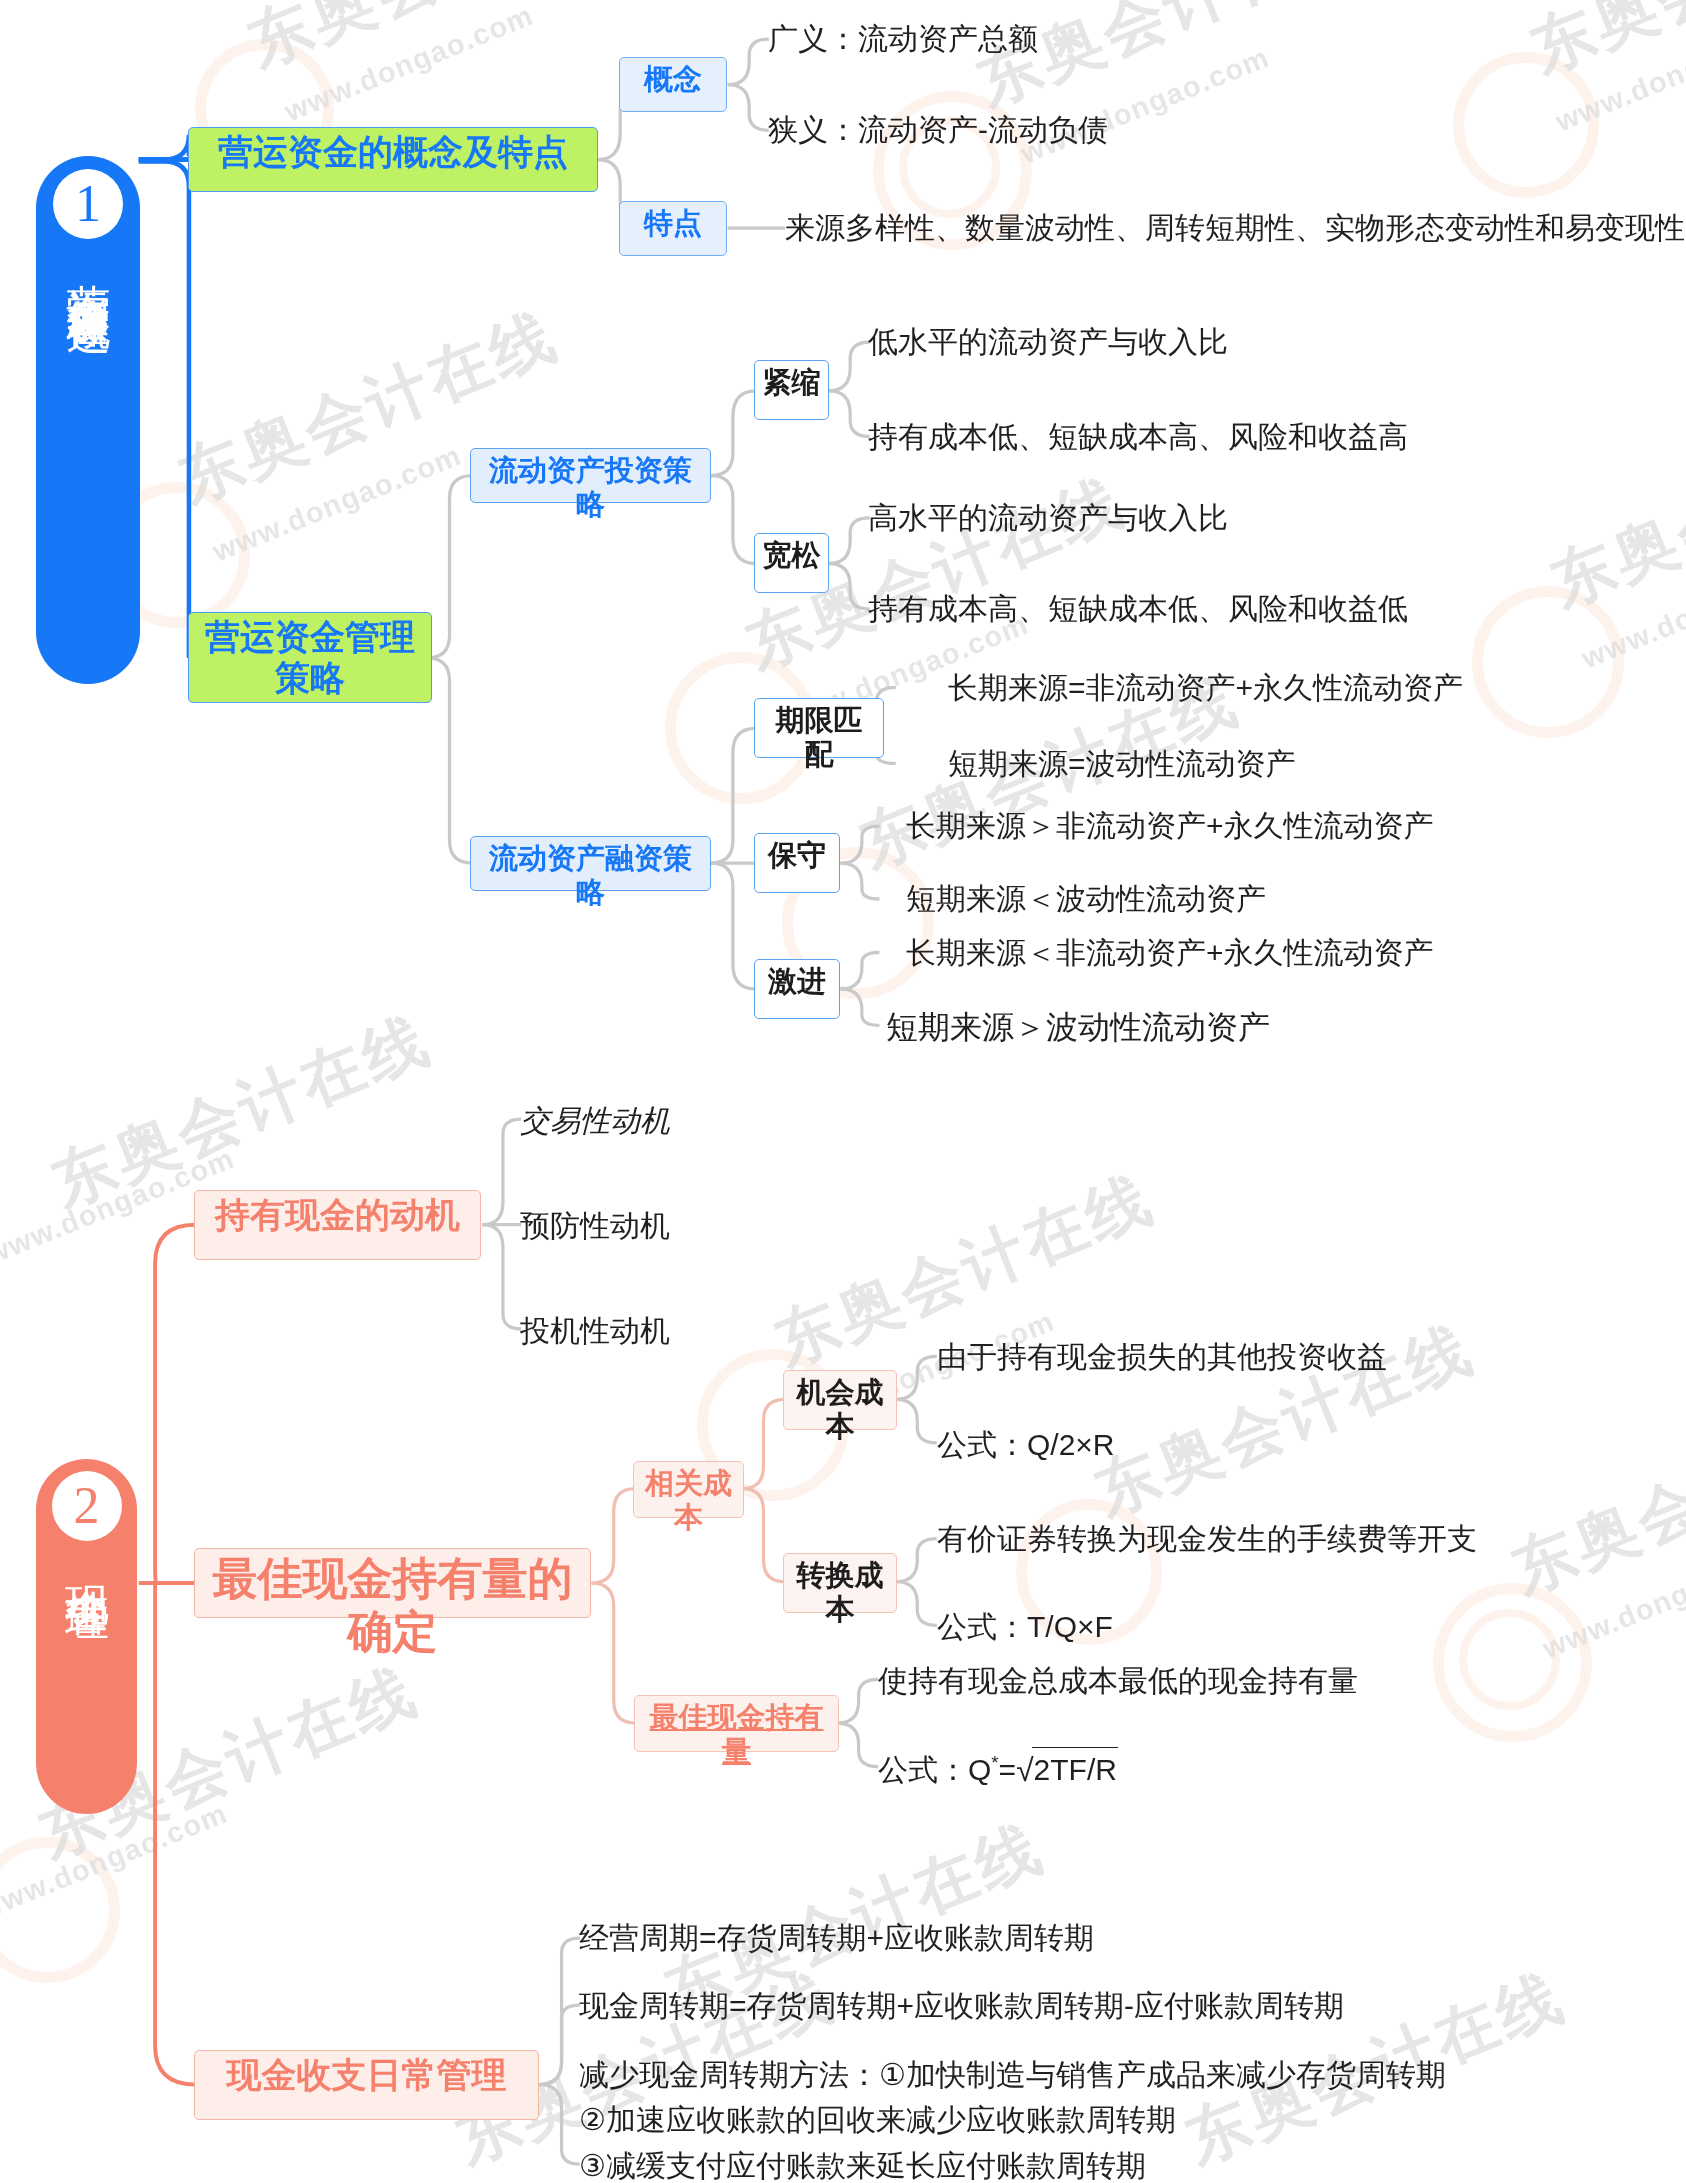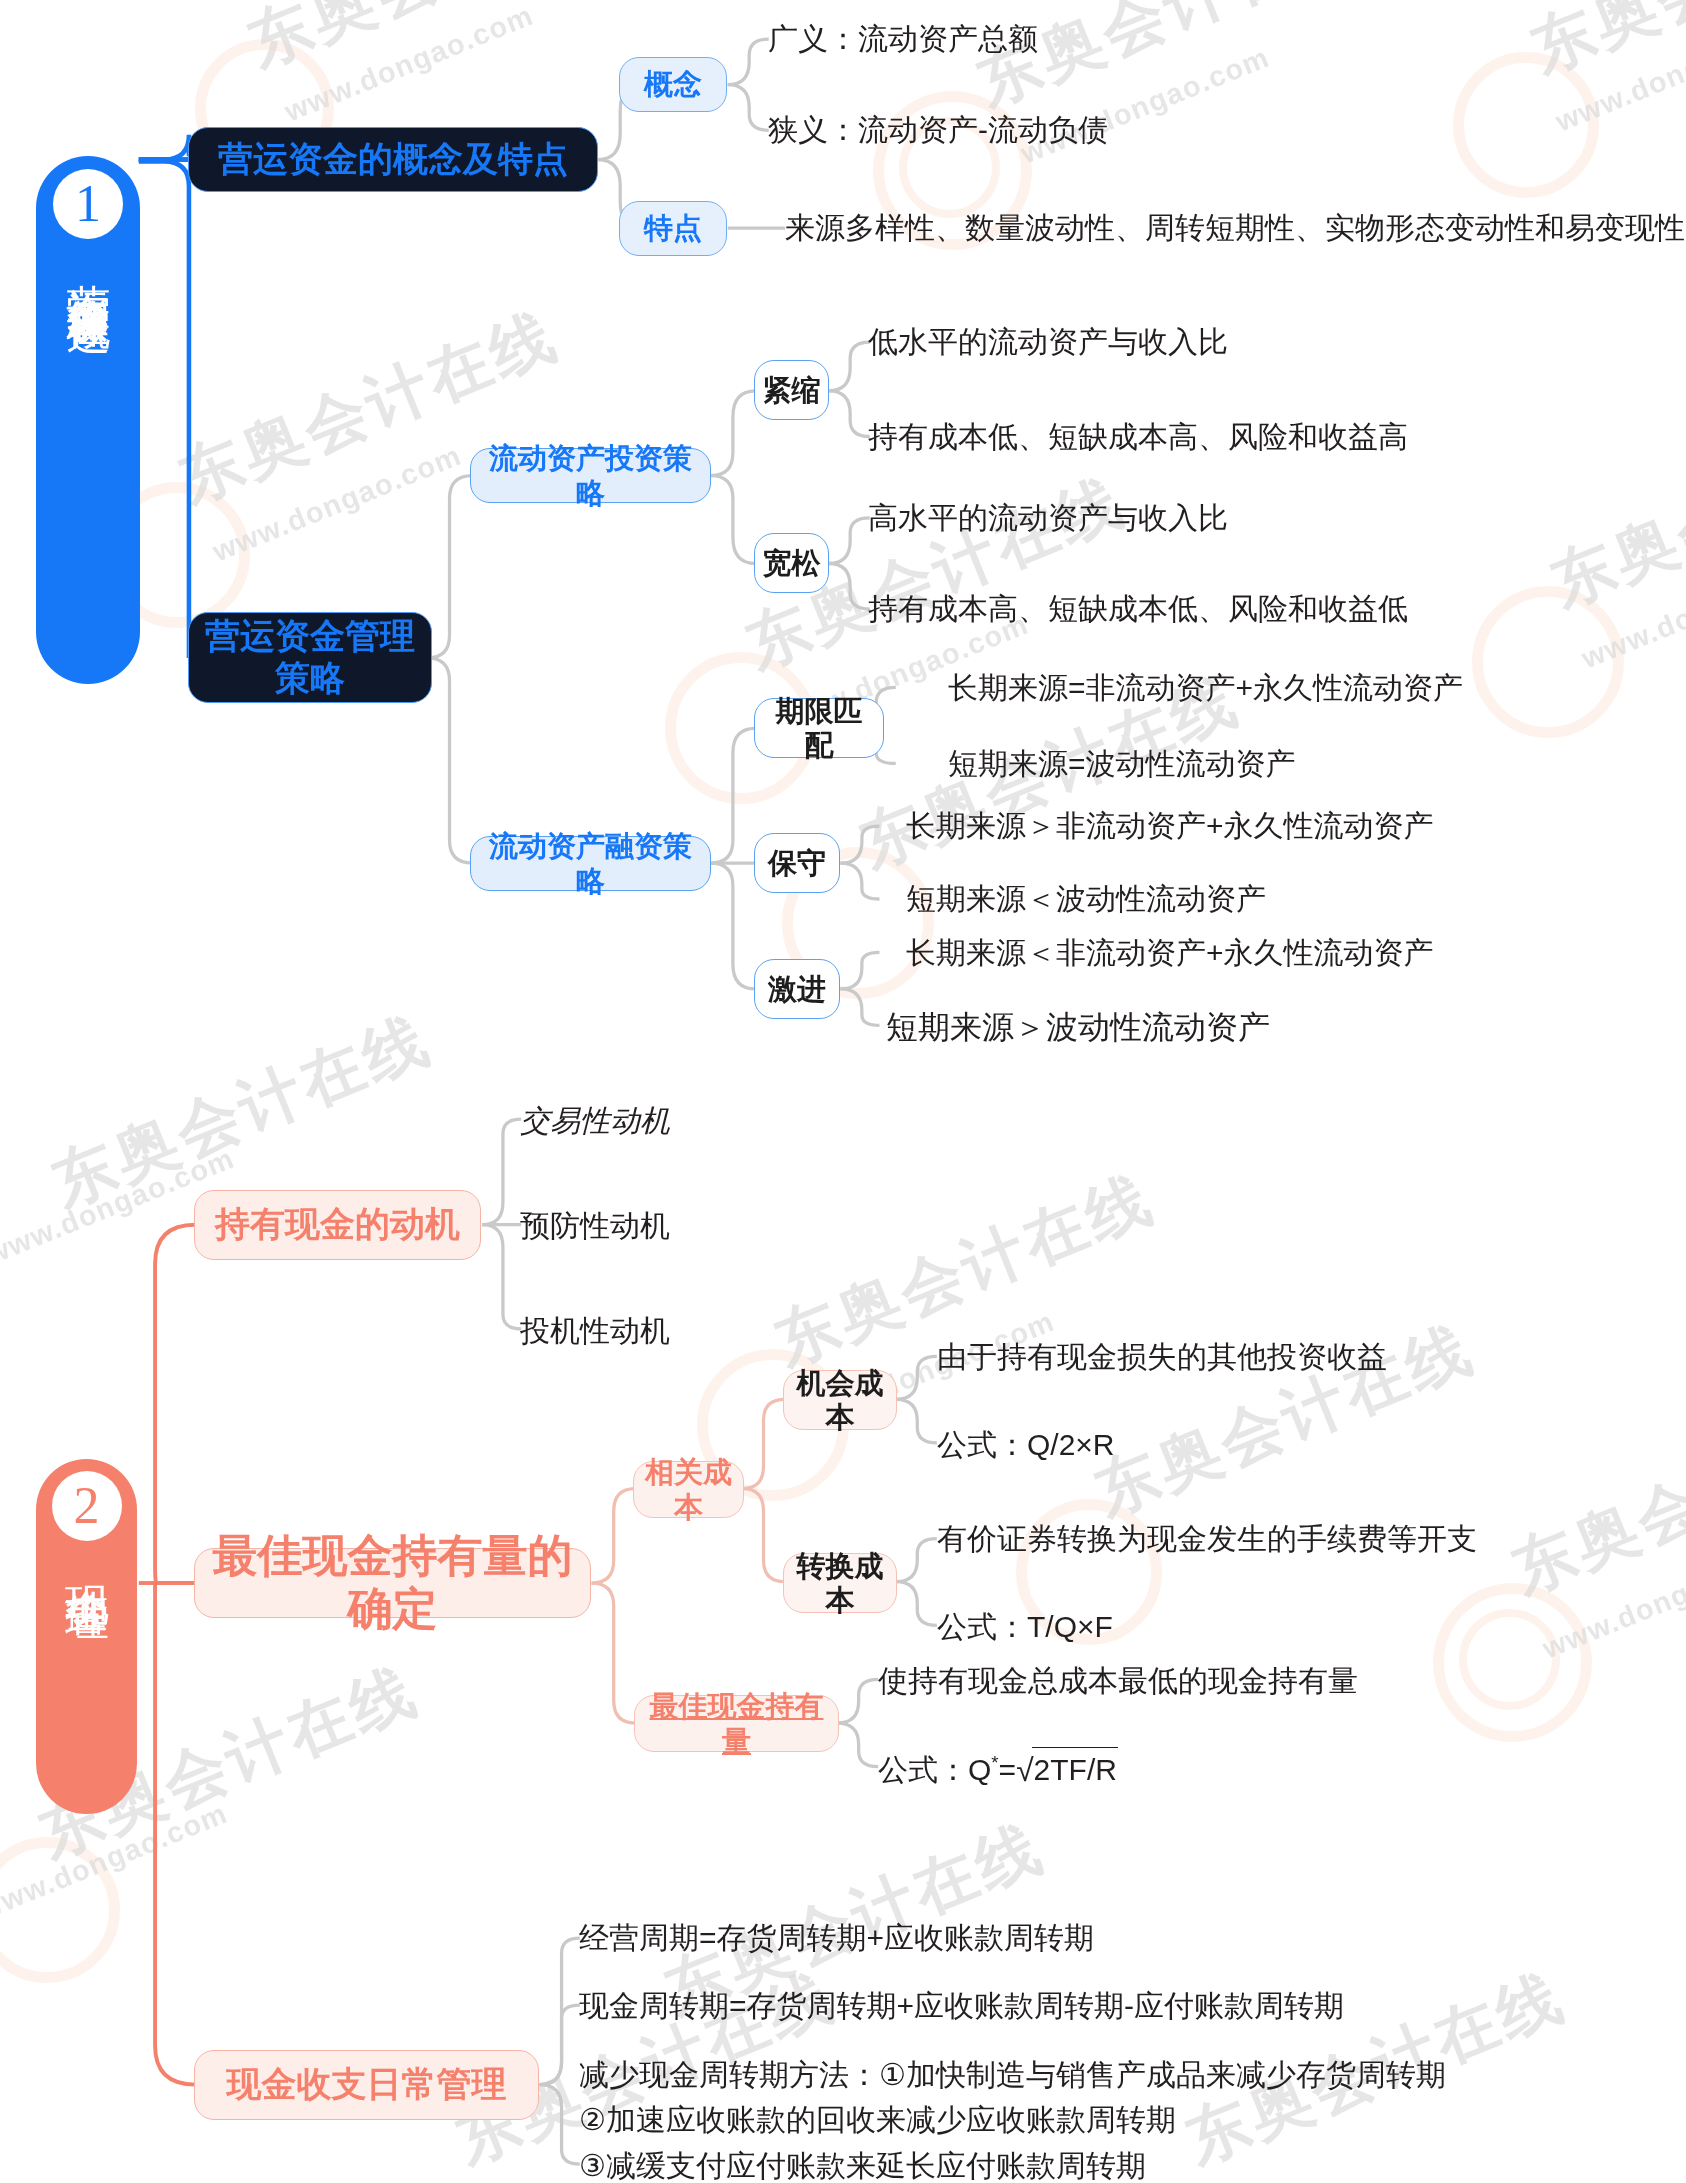--- a/index.html
+++ b/index.html
@@ -32,25 +32,25 @@
   .rootpill .vtext{writing-mode:vertical-rl;text-orientation:upright;
             font-family:"Liberation Serif","DejaVu Serif",serif;
             font-size:44px;line-height:1.05;color:#fff;letter-spacing:3.9px;
             margin-top:10.4px;font-weight:400;}
   .root-blue{background:#1677f7;}
   .root-blue .numdot{color:#1677f7;}
   .root-red{background:#f5816c;}
   .root-red .numdot{color:#f5816c;}
 
   
-  .node{position:absolute;box-sizing:border-box;display:flex;align-items:center;
-        justify-content:center;text-align:center;border-radius:20px;
+  .node{position:absolute;box-sizing:border-box;display:flex;
+        justify-content:center;text-align:center;border-radius:5px;
         font-family:"Liberation Serif","DejaVu Serif",serif;font-weight:bold;
         line-height:1.18;padding:3.9px 6.5px;}
-  .n-blue{background:#0f172a;border:1.3px solid #4e9bf5;color:#1677f7;}
+  .n-blue{background:#bef264;border:1.3px solid #4e9bf5;color:#1677f7;}
   .n-blue2{background:#e3eefd;border:1.3px solid #5aa2f2;color:#1677f7;}
   .n-blue-s{background:#e6f0fd;border:1.3px solid #6fb0f5;color:#1677f7;}
   .n-plain{background:#ffffff;border:1.3px solid #5aa2f2;color:#1d1d1d;
            font-family:"Liberation Sans","DejaVu Sans",sans-serif;}
   .n-red{background:#fdeeea;border:1.3px solid #f6b4a5;color:#f5816c;}
   .n-red-s{background:#fdf1ee;border:1.3px solid #f7c2b6;color:#f5816c;}
   .n-redplain{background:#fdf3f0;border:1.3px solid #f7c2b6;color:#1d1d1d;
            font-family:"Liberation Sans","DejaVu Sans",sans-serif;}
 
   

